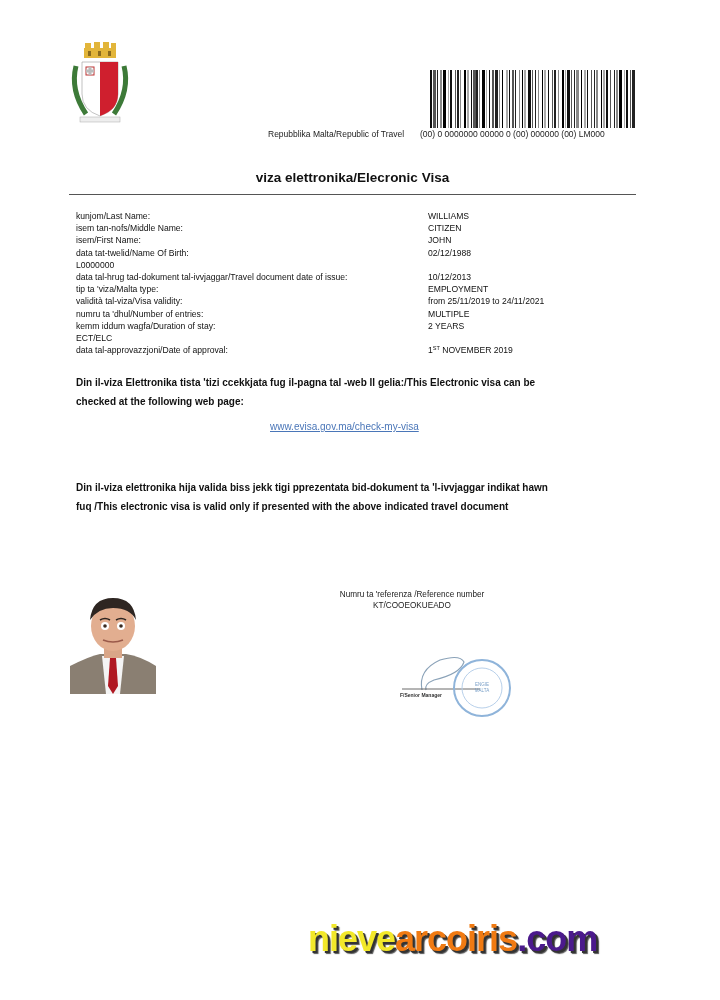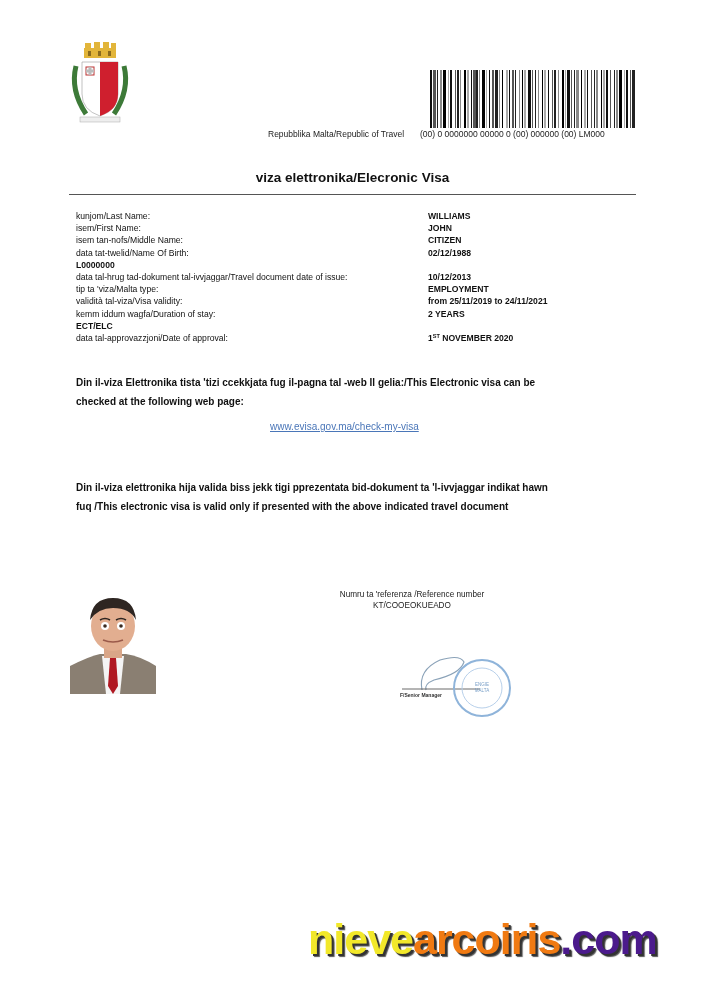--- a/index.html
+++ b/index.html
@@ -9,30 +9,30 @@
     .coat { left: 66px; top: 40px; width: 68px; height: 86px; }
     .barcode { left: 430px; top: 70px; width: 205px; height: 58px; display: flex; align-items: stretch; }
     .barcode span { display: block; height: 100%; }
     .republic { left: 268px; top: 129px; font-size: 8.5px; color: #222; white-space: pre; }
     .bcnum { left: 420px; top: 129px; font-size: 8.5px; color: #222; white-space: pre; }
     .title { left: 0; width: 705px; top: 170px; text-align: center; font-weight: bold; font-size: 13.5px; color: #111; }
     .rule { left: 69px; top: 194px; width: 567px; height: 1px; background: #555; }
     .fields { left: 76px; top: 210px; width: 520px; }
     .row { display: flex; height: 12.2px; line-height: 12.2px; font-size: 8.6px; }
     .row .lbl { width: 352px; color: #111; }
-    .row .val { font-weight: bold; color: #111; }
+    .row .val { font-weight: normal; color: #111; }
     .row .val sup { font-size: 5.5px; vertical-align: top; line-height: 8px; }
     .check { left: 76px; top: 373px; width: 470px; font-weight: bold; font-size: 10px; line-height: 19px; color: #111; }
     .link { left: 270px; top: 421px; font-size: 10px; color: #4a76b8; text-decoration: underline; }
     .valid { left: 76px; top: 479px; width: 490px; font-weight: bold; font-size: 10px; line-height: 18.5px; color: #111; }
     .refwrap { left: 300px; top: 589px; width: 224px; text-align: center; font-size: 8.2px; line-height: 11px; color: #222; }
     .photo { left: 70px; top: 590px; width: 86px; height: 104px; }
     .sign { left: 400px; top: 650px; width: 120px; height: 75px; }
     .brand { left: 308px; top: 914px; font-family: "Liberation Sans", sans-serif; font-weight: bold;
-             font-size: 43px; letter-spacing: -1px; line-height: 50px; }
+             font-size: 36px; letter-spacing: -1px; line-height: 50px; }
     .brand span { text-shadow: 2px 2px 0 #333, 3px 3px 1px #555; }
   </style>
 </head>
 <body>
 
 <div class="abs coat">
   <svg width="68" height="86" viewBox="0 0 68 86">
 
     <rect x="18" y="8" width="32" height="10" fill="#e2b53a"></rect>
     <rect x="19" y="3" width="6" height="7" fill="#e2b53a"></rect>
@@ -190,56 +190,60 @@
 
 <div class="abs title">viza elettronika/Elecronic Visa</div>
 <div class="abs rule"></div>
 
 <div class="abs fields">
   <div class="row">
       <span class="lbl">kunjom/Last Name:</span>
       <span class="val">WILLIAMS</span>
     </div>
   <div class="row">
+      <span class="lbl">isem tan-nofs/Middle Name:</span>
+      <span class="val">CITIZEN</span>
+    </div>
+  <div class="row">
       <span class="lbl">isem/First Name:</span>
       <span class="val">JOHN</span>
     </div>
   <div class="row">
-      <span class="lbl">isem tan-nofs/Middle Name:</span>
-      <span class="val">CITIZEN</span>
-    </div>
-  <div class="row">
       <span class="lbl">data tat-twelid/Name Of Birth:</span>
       <span class="val">02/12/1988</span>
     </div>
   <div class="row">
       <span class="val">L0000000</span>
     </div>
   <div class="row">
       <span class="lbl">data tal-hrug tad-dokument tal-ivvjaggar/Travel document date of issue:</span>
       <span class="val">10/12/2013</span>
     </div>
   <div class="row">
       <span class="lbl">tip ta 'viza/Malta type:</span>
       <span class="val">EMPLOYMENT</span>
     </div>
   <div class="row">
       <span class="lbl">validità tal-viza/Visa validity:</span>
       <span class="val">from 25/11/2019 to 24/11/2021</span>
     </div>
   <div class="row">
+      <span class="lbl">numru ta 'dhul/Number of entries:</span>
+      <span class="val">MULTIPLE</span>
+    </div>
+  <div class="row">
       <span class="lbl">kemm iddum wagfa/Duration of stay:</span>
       <span class="val">2 YEARS</span>
     </div>
   <div class="row">
       <span class="val">ECT/ELC</span>
     </div>
   <div class="row">
       <span class="lbl">data tal-approvazzjoni/Date of approval:</span>
-      <span class="val"><span>1</span><sup>ST</sup><span> NOVEMBER 2020</span></span>
+      <span class="val"><span>1</span><sup>ST</sup><span> NOVEMBER 2019</span></span>
     </div>
 </div>
 
 <div class="abs check">Din il-viza Elettronika tista 'tizi ccekkjata fug il-pagna tal -web Il gelia:/This Electronic visa can be checked at the following web page:</div>
 <a class="abs link">www.evisa.gov.ma/check-my-visa</a>
 
 <div class="abs valid">Din il-viza elettronika hija valida biss jekk tigi pprezentata bid-dokument ta 'l-ivvjaggar indikat hawn fuq /This electronic visa is valid only if presented with the above indicated travel document</div>
 
 <div class="abs photo">
   <svg width="86" height="104" viewBox="0 0 86 104">

